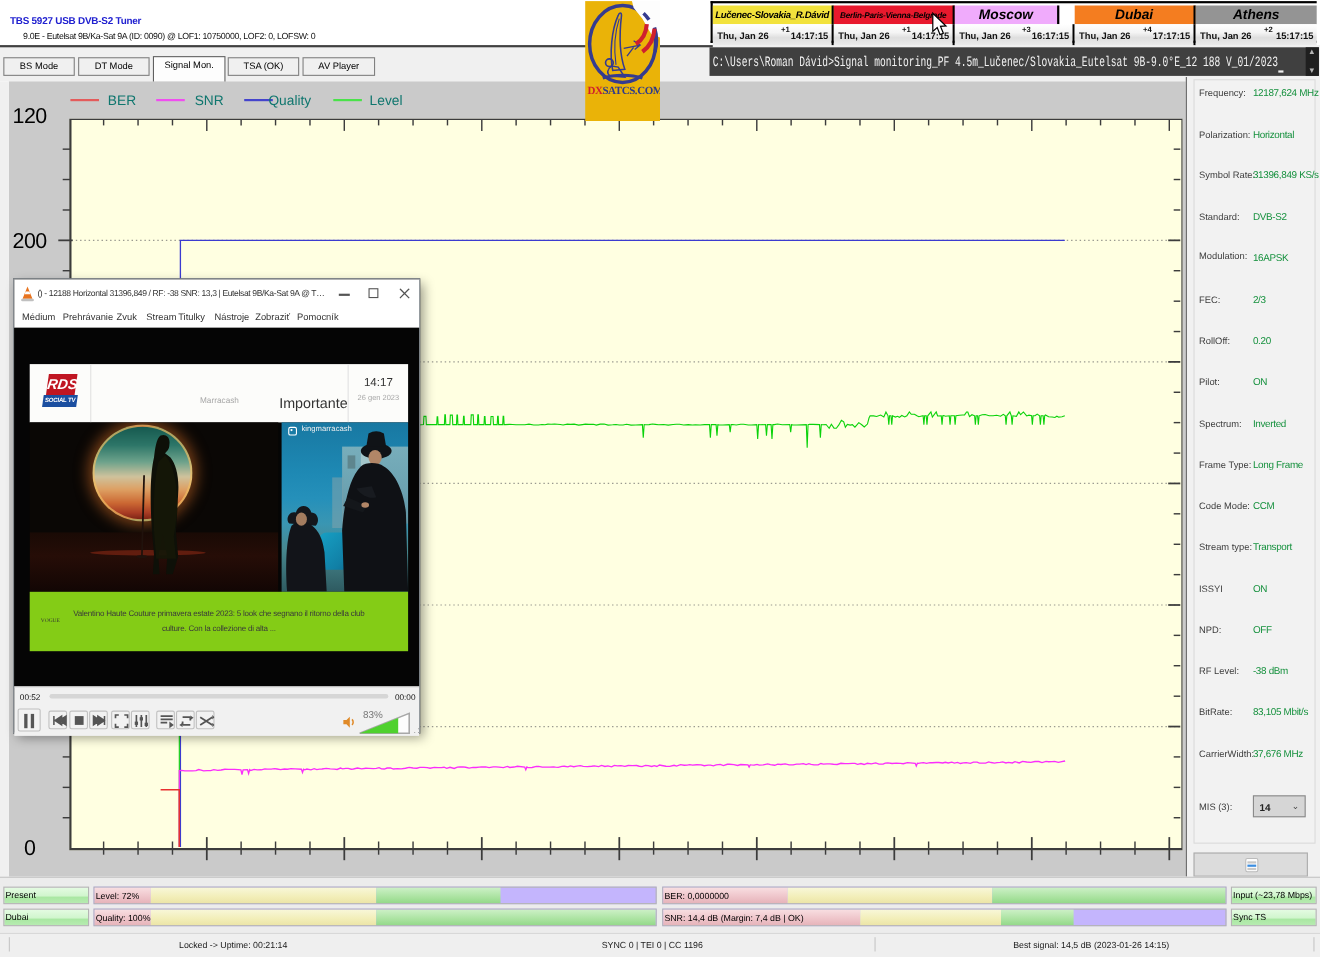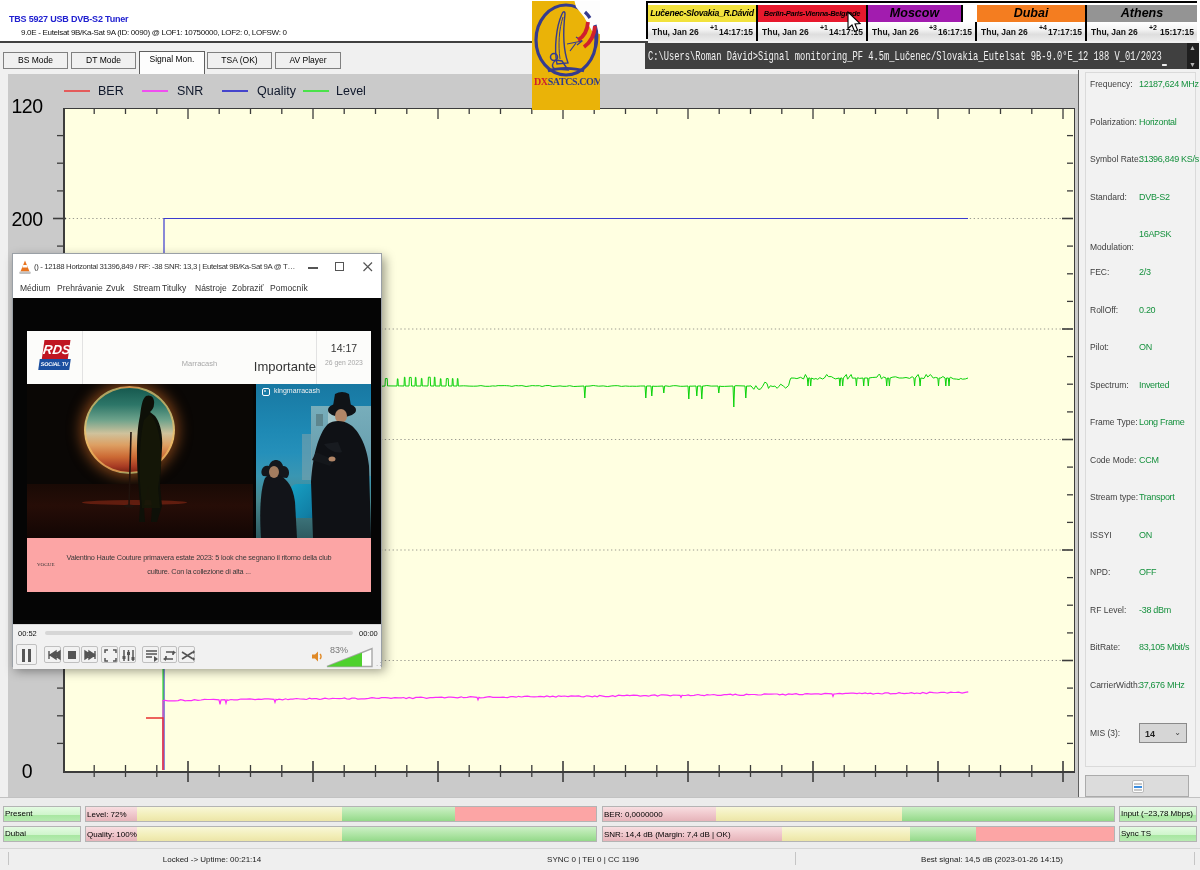--- a/index.html
+++ b/index.html
@@ -2,30 +2,30 @@
 <html><head><meta charset="utf-8">
 <style>
 *{margin:0;padding:0;box-sizing:border-box}
 html,body{width:1200px;height:870px;overflow:hidden}
 body{position:relative;font-family:"Liberation Sans",sans-serif;background:#fff}
 .abs{position:absolute}
 .chart-bg{left:8px;top:74px;width:1070px;height:723px;background:#cacaca}
 .plot{left:63px;top:108px;width:1012px;height:665px;background:#ffffe1;border:2px solid #3c3c3c;border-top-width:1px;border-right-width:1px}
 .ylab{font-size:19.5px;color:#000;text-align:center;width:42px;left:6px;letter-spacing:-0.5px}
 .leg-line{height:2px;width:26px;top:90px}
-.leg-txt{font-size:12.5px;color:#0f172a;top:84px}
+.leg-txt{font-size:12.5px;color:#0f766e;top:84px}
 .tab{top:52px;height:17px;background:#f0f0f0;border:1px solid #808080;font-size:8.5px;color:#000;text-align:center;line-height:15px}
 .sb-lab{font-size:8.5px;color:#3d3d3d;left:1090px;white-space:nowrap}
 .sb-val{font-size:9px;font-weight:normal;color:#16913e;left:1139px;white-space:nowrap;letter-spacing:-0.3px}
 .clockhdr{top:2px;height:17px;border-right:2px solid #000;font-style:italic;font-weight:bold;text-align:center;color:#000;overflow:hidden;line-height:17px;white-space:nowrap}
 .clockdate{top:19px;height:19px;border-right:2px solid #000;background:linear-gradient(180deg,#ffffff 0%,#f4f4f4 40%,#dedede 65%,#ebebeb 100%);color:#111}
 .cdt{position:absolute;top:5px;font-size:8.5px;font-weight:bold;white-space:nowrap}
 .coff{position:absolute;top:2px;font-size:7px;font-weight:bold}
 .chip{height:16px;background:linear-gradient(180deg,#e4fbe2 0%,#d0f5cc 55%,#a9e7a2 60%,#b7ebb1 100%);border:1px solid #b4b4b4;font-size:8px;color:#000;padding-left:1px;line-height:14px;white-space:nowrap;overflow:hidden}
-.bar{height:16px;border:1px solid #b4b4b4;background:#fca5a5}
+.bar{height:16px;border:1px solid #b4b4b4;background:#c4b5fd}
 .bseg{position:absolute;top:0;height:14px}
 .pk{background:linear-gradient(180deg,#f8dee1 0%,#efc6cb 55%,#e6b4ba 100%)}
 .yl{background:linear-gradient(180deg,#f8f7d8 0%,#f2eeb8 60%,#ece5a8 100%)}
 .gn{background:linear-gradient(180deg,#ccf0c6 0%,#abe3a1 60%,#94d98a 100%)}
 .btxt{position:absolute;top:3px;left:1px;font-size:8px;color:#000;white-space:nowrap}
 .vbtn{position:absolute;background:#f2f2f2;border:1px solid #c0c0c0;border-radius:2px}
 .menu-it{position:absolute;top:0;font-size:8.5px;color:#333}
 </style></head>
 <body>
 
@@ -42,21 +42,21 @@
 
 <div class="abs chart-bg"></div>
 <div class="abs" style="left:0;top:74px;width:8px;height:723px;background:#f0f0f0"></div>
 <div class="abs plot"></div>
 
 <div class="abs leg-line" style="left:64px;background:#e45b5b"></div>
 <div class="abs leg-txt" style="left:98px">BER</div>
 <div class="abs leg-line" style="left:142px;background:#f04ef0"></div>
 <div class="abs leg-txt" style="left:177px">SNR</div>
 <div class="abs leg-line" style="left:222px;background:#4444cc"></div>
-<div class="abs leg-txt" style="left:257px">Quality</div>
+<div class="abs leg-txt" style="left:244px">Quality</div>
 <div class="abs leg-line" style="left:303px;background:#4ae24a"></div>
 <div class="abs leg-txt" style="left:336px">Level</div>
 
 <div class="abs ylab" style="top:95px">120</div>
 <div class="abs ylab" style="top:208px">200</div>
 <div class="abs ylab" style="top:318px">80</div>
 <div class="abs ylab" style="top:429px">60</div>
 <div class="abs ylab" style="top:539px">40</div>
 <div class="abs ylab" style="top:651px">20</div>
 <div class="abs ylab" style="top:760px">0</div>
@@ -186,21 +186,21 @@
 <div class="abs" style="left:1078px;top:70px;width:1px;height:727px;background:#606060"></div>
 <div class="abs" style="left:1085px;top:72px;width:111px;height:695px;border:1px solid #dadada;background:#f2f2f2"></div>
 <div class="abs sb-lab" style="top:79px">Frequency:</div>
 <div class="abs sb-val" style="top:79px">12187,624 MHz</div>
 <div class="abs sb-lab" style="top:117px">Polarization:</div>
 <div class="abs sb-val" style="top:117px">Horizontal</div>
 <div class="abs sb-lab" style="top:154px">Symbol Rate:</div>
 <div class="abs sb-val" style="top:154px">31396,849 KS/s</div>
 <div class="abs sb-lab" style="top:192px">Standard:</div>
 <div class="abs sb-val" style="top:192px">DVB-S2</div>
-<div class="abs sb-lab" style="top:242px">Modulation:</div>
+<div class="abs sb-lab" style="top:227px">Modulation:</div>
 <div class="abs sb-val" style="top:229px">16APSK</div>
 <div class="abs sb-lab" style="top:267px">FEC:</div>
 <div class="abs sb-val" style="top:267px">2/3</div>
 <div class="abs sb-lab" style="top:305px">RollOff:</div>
 <div class="abs sb-val" style="top:305px">0.20</div>
 <div class="abs sb-lab" style="top:342px">Pilot:</div>
 <div class="abs sb-val" style="top:342px">ON</div>
 <div class="abs sb-lab" style="top:380px">Spectrum:</div>
 <div class="abs sb-val" style="top:380px">Inverted</div>
 <div class="abs sb-lab" style="top:417px">Frame Type:</div>
@@ -225,21 +225,21 @@
  <div style="position:absolute;left:46px;top:4px;width:12px;height:13px;background:#fdfdfd;border:1px solid #bbb;border-radius:2px">
   <div style="position:absolute;left:1px;top:2px;width:8px;height:2px;background:#c8c8c8"></div>
   <div style="position:absolute;left:1px;top:5px;width:8px;height:2px;background:#3b8de0"></div>
   <div style="position:absolute;left:1px;top:8px;width:8px;height:2px;background:#c8c8c8"></div>
  </div>
 </div>
 
 <div class="abs" style="left:646px;top:1px;width:551px;height:38px;border:2px solid #000;border-right:none">
  <div class="abs clockhdr" style="left:0;width:110px;background:#f2e23c;font-size:8.7px;letter-spacing:-0.3px">Lučenec-Slovakia_R.Dávid</div>
  <div class="abs clockhdr" style="left:110px;width:110px;background:#e8192d;font-size:7.5px;letter-spacing:-0.25px">Berlin-Paris-Vienna-Belgrade</div>
- <div class="abs clockhdr" style="left:220px;width:95px;background:#a21caf;font-size:12.5px">Moscow</div>
+ <div class="abs clockhdr" style="left:220px;width:95px;background:#f0abfc;font-size:12.5px">Moscow</div>
  <div class="abs clockhdr" style="left:329px;width:110px;background:#f47d20;font-size:12.5px">Dubai</div>
  <div class="abs clockhdr" style="left:439px;width:110px;background:#949494;font-size:12.5px;border-right:none">Athens</div>
  <div class="abs clockdate" style="left:0;width:110px">
       <span class="cdt" style="left:4px">Thu, Jan 26</span>
       <span class="coff" style="left:62px">+1</span>
       <span class="cdt" style="right:3px">14:17:15</span>
     </div>
  <div class="abs clockdate" style="left:110px;width:110px">
       <span class="cdt" style="left:4px">Thu, Jan 26</span>
       <span class="coff" style="left:62px">+1</span>
@@ -388,21 +388,21 @@
    <ellipse cx="76" cy="75" rx="3.5" ry="2.5" fill="#b18667"></ellipse>
    <path d="M7 92 C3 88 7 80 13 82 C15 74 25 74 27 82 C33 82 35 90 31 94 Z" fill="#14171c"></path>
    <path d="M9 94 C5 104 3 124 5 154 L41 154 L39 118 C37 102 31 96 25 92 C19 88 13 90 9 94 Z" fill="#121419"></path>
    <ellipse cx="18" cy="88" rx="5" ry="6" fill="#a37c5f"></ellipse>
   </svg>
   <div class="abs" style="left:6px;top:4px;width:8px;height:8px;border:1px solid #fff;border-radius:2px"></div>
   <div class="abs" style="left:8px;top:6px;width:2px;height:2px;border:1px solid #fff;border-radius:50%"></div>
   <div class="abs" style="left:18px;top:3px;font-size:7px;color:#f0f0f0">kingmarracash</div>
  </div>
 
- <div class="abs" style="left:14px;top:284px;width:344px;height:54px;background:#fca5a5">
+ <div class="abs" style="left:14px;top:284px;width:344px;height:54px;background:#84cc16">
   <div class="abs" style="left:10px;top:24px;font-family:'Liberation Serif',serif;font-size:5px;color:#333">VOGUE</div>
   <div class="abs" style="left:22px;top:13px;width:300px;text-align:center;font-size:7.3px;color:#3a3a3a;line-height:13.5px;letter-spacing:-0.2px">Valentino Haute Couture primavera estate 2023: 5 look che segnano il ritorno della club<br>culture. Con la collezione di alta ...</div>
  </div>
 
  <div class="abs" style="left:0;top:370px;width:368px;height:45px;background:#f1f1f1;border-top:1px solid #d8d8d8">
   <div class="abs" style="left:5px;top:4px;font-size:7.5px;color:#111">00:52</div>
   <div class="abs" style="left:32px;top:6px;width:308px;height:4px;background:#d6d6d6;border-radius:2px"></div>
   <div class="abs" style="left:346px;top:4px;font-size:7.5px;color:#111">00:00</div>
   <div class="vbtn" style="left:2.5px;top:19px;width:21px;height:21px">
    <div style="position:absolute;left:5px;top:4px;width:3.2px;height:13px;background:#555"></div>

